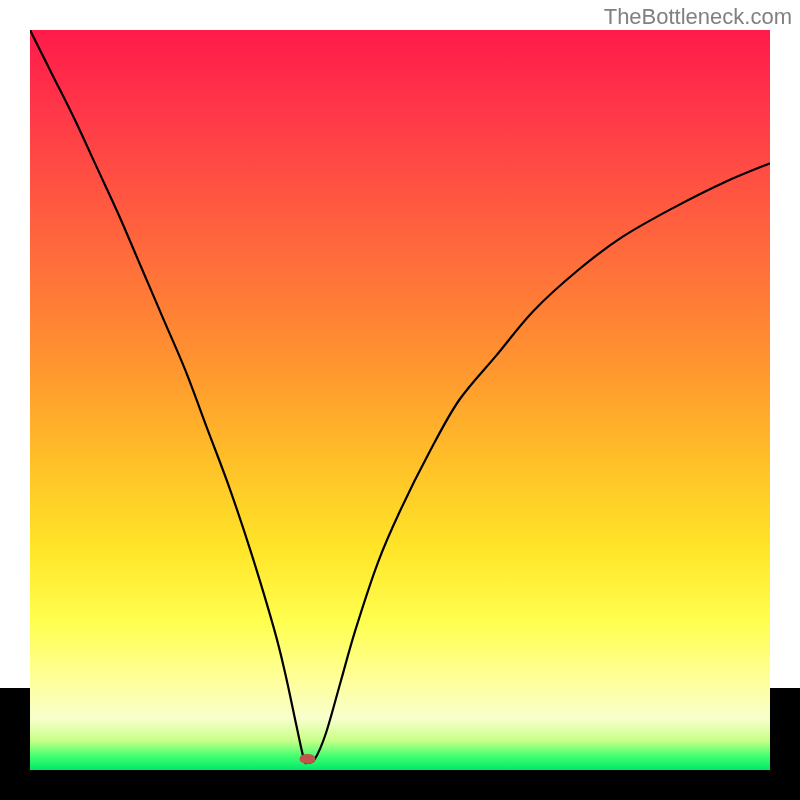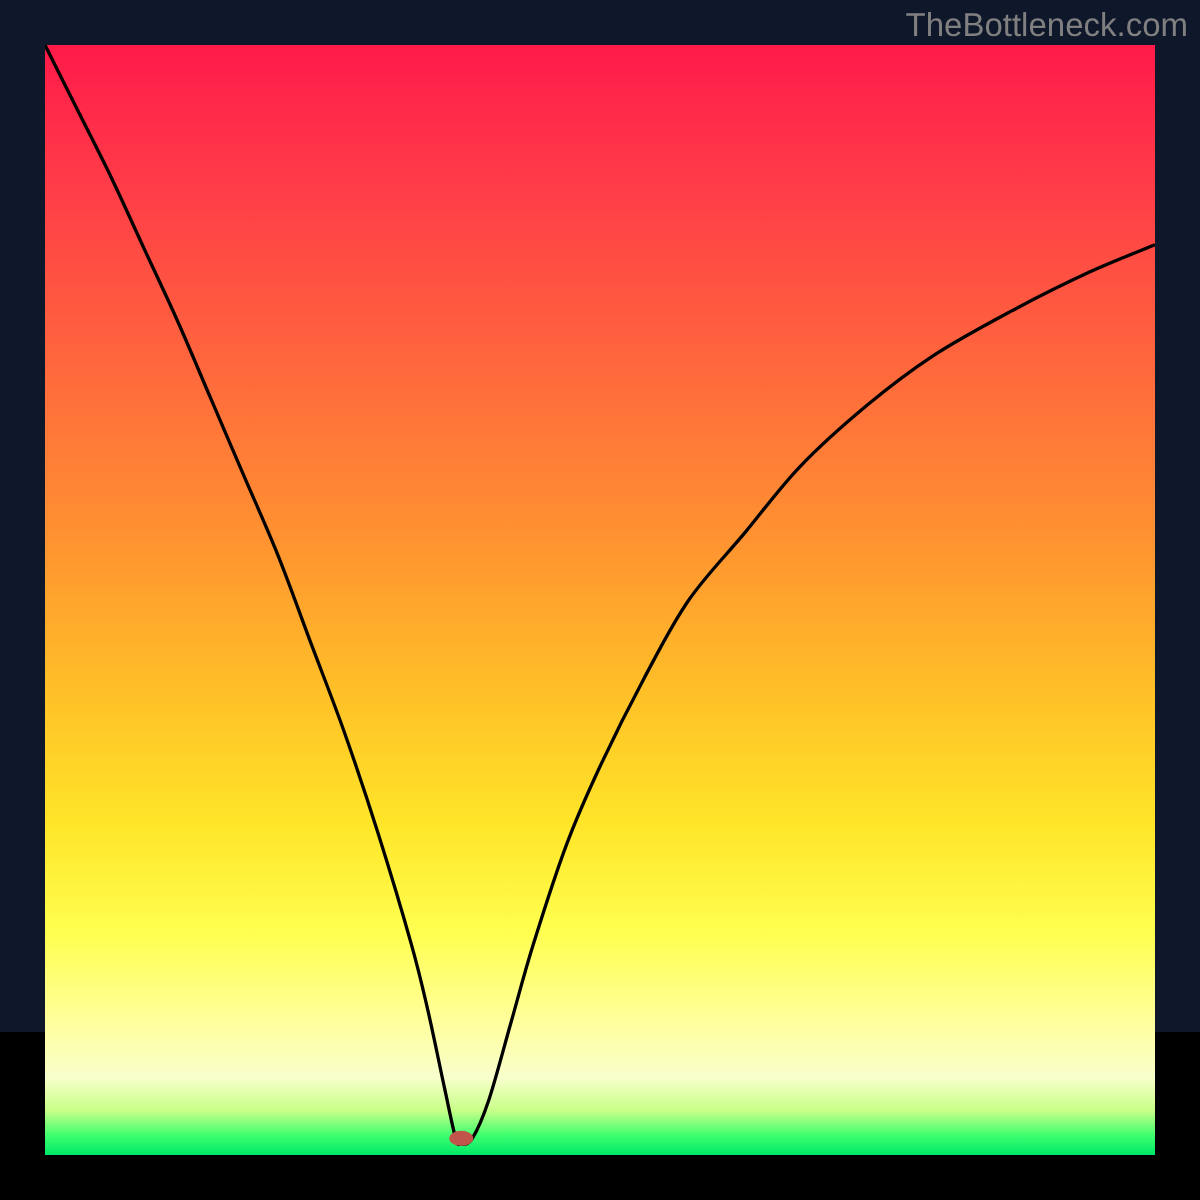--- a/index.html
+++ b/index.html
@@ -9,21 +9,21 @@
     height: 800px;
     background: #000;
     overflow: hidden;
   }
   .frame {
     position: absolute;
     top: 0;
     left: 0;
     width: 800px;
     height: 688px;
-    background: #0f172a;
+    background: #ffffff;
   }
   .plot-area {
     position: absolute;
     top: 30px;
     left: 30px;
     width: 740px;
     height: 740px;
     
     background: linear-gradient(
       to bottom,

